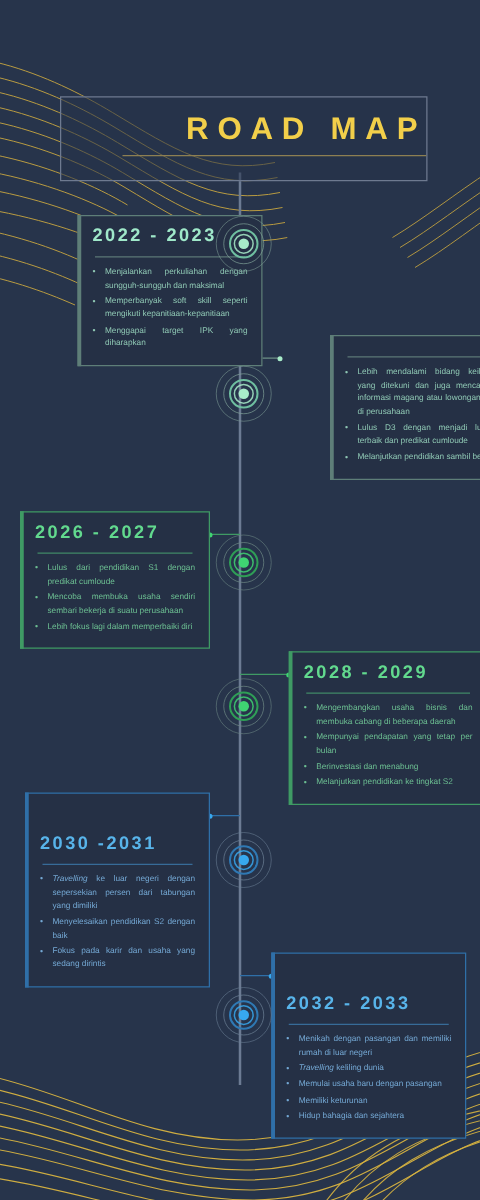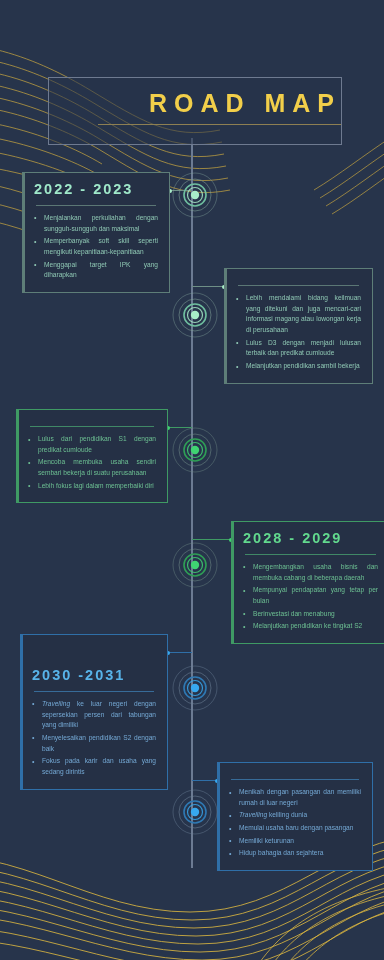--- a/index.html
+++ b/index.html
@@ -72,21 +72,21 @@
     position:relative; padding-left:10px; margin-bottom:2px;
     font-size:6.6px; line-height:1.62; text-align:justify;
   }
   .card li:last-child { margin-bottom:0; }
   .card li::before {
     content:"•"; position:absolute; left:0; top:-0.5px; font-size:7px;
   }
   .card li i { font-style:italic; }
 
   
-  .c-g1 { border-color:#5e7e78; }
+  .c-g1 { border-color:#5e7e78;margin-left:40px; }
   .c-g1 .card-title { color:#9fe8c9; }
   .c-g1 .card-rule { background:#6e8f86; }
   .c-g1 li, .c-g1 li::before { color:#8fc8b4; }
 
   
   .c-g2 { border-color:#3f9a64; }
   .c-g2 .card-title { color:#62d98e; }
   .c-g2 .card-rule { background:#4aa672; }
   .c-g2 li, .c-g2 li::before { color:#6cbf92; }
 
@@ -249,20 +249,21 @@
       <span class="edge" style="background: rgb(94, 126, 120);"></span>
       <div class="card-rule"></div>
       <ul>
         <li>Lebih mendalami bidang keilmuan yang ditekuni dan juga mencari-cari informasi magang atau lowongan kerja di perusahaan</li>
         <li>Lulus D3 dengan menjadi lulusan terbaik dan predikat cumloude</li>
         <li>Melanjutkan pendidikan sambil bekerja</li>
       </ul>
     </div>
     <div class="card c-g2" style="left: 16px; top: 409px; width: 152px;">
       <span class="edge" style="background: rgb(63, 154, 100);"></span>
+      <div class="card-title">2026 - 2027</div>
       <div class="card-rule"></div>
       <ul>
         <li>Lulus dari pendidikan S1 dengan predikat cumloude</li>
         <li>Mencoba membuka usaha sendiri sembari bekerja di suatu perusahaan</li>
         <li>Lebih fokus lagi dalam memperbaiki diri</li>
       </ul>
     </div>
     <div class="card c-g2" style="left: 231px; top: 521px; width: 159px;">
       <span class="edge" style="background: rgb(63, 154, 100);"></span>
       <div class="card-title">2028 - 2029</div>
@@ -279,20 +280,21 @@
       <div class="card-title">2030 -2031</div>
       <div class="card-rule"></div>
       <ul>
         <li><i>Travelling</i> ke luar negeri dengan sepersekian persen dari tabungan yang dimiliki</li>
         <li>Menyelesaikan pendidikan S2 dengan baik</li>
         <li>Fokus pada karir dan usaha yang sedang dirintis</li>
       </ul>
     </div>
     <div class="card c-b" style="left: 217px; top: 762px; width: 156px;">
       <span class="edge" style="background: rgb(47, 111, 168);"></span>
+      <div class="card-title">2032 - 2033</div>
       <div class="card-rule"></div>
       <ul>
         <li>Menikah dengan pasangan dan memiliki rumah di luar negeri</li>
         <li><i>Travelling</i> keliling dunia</li>
         <li>Memulai usaha baru dengan pasangan</li>
         <li>Memiliki keturunan</li>
         <li>Hidup bahagia dan sejahtera</li>
       </ul>
     </div>
   </div>

